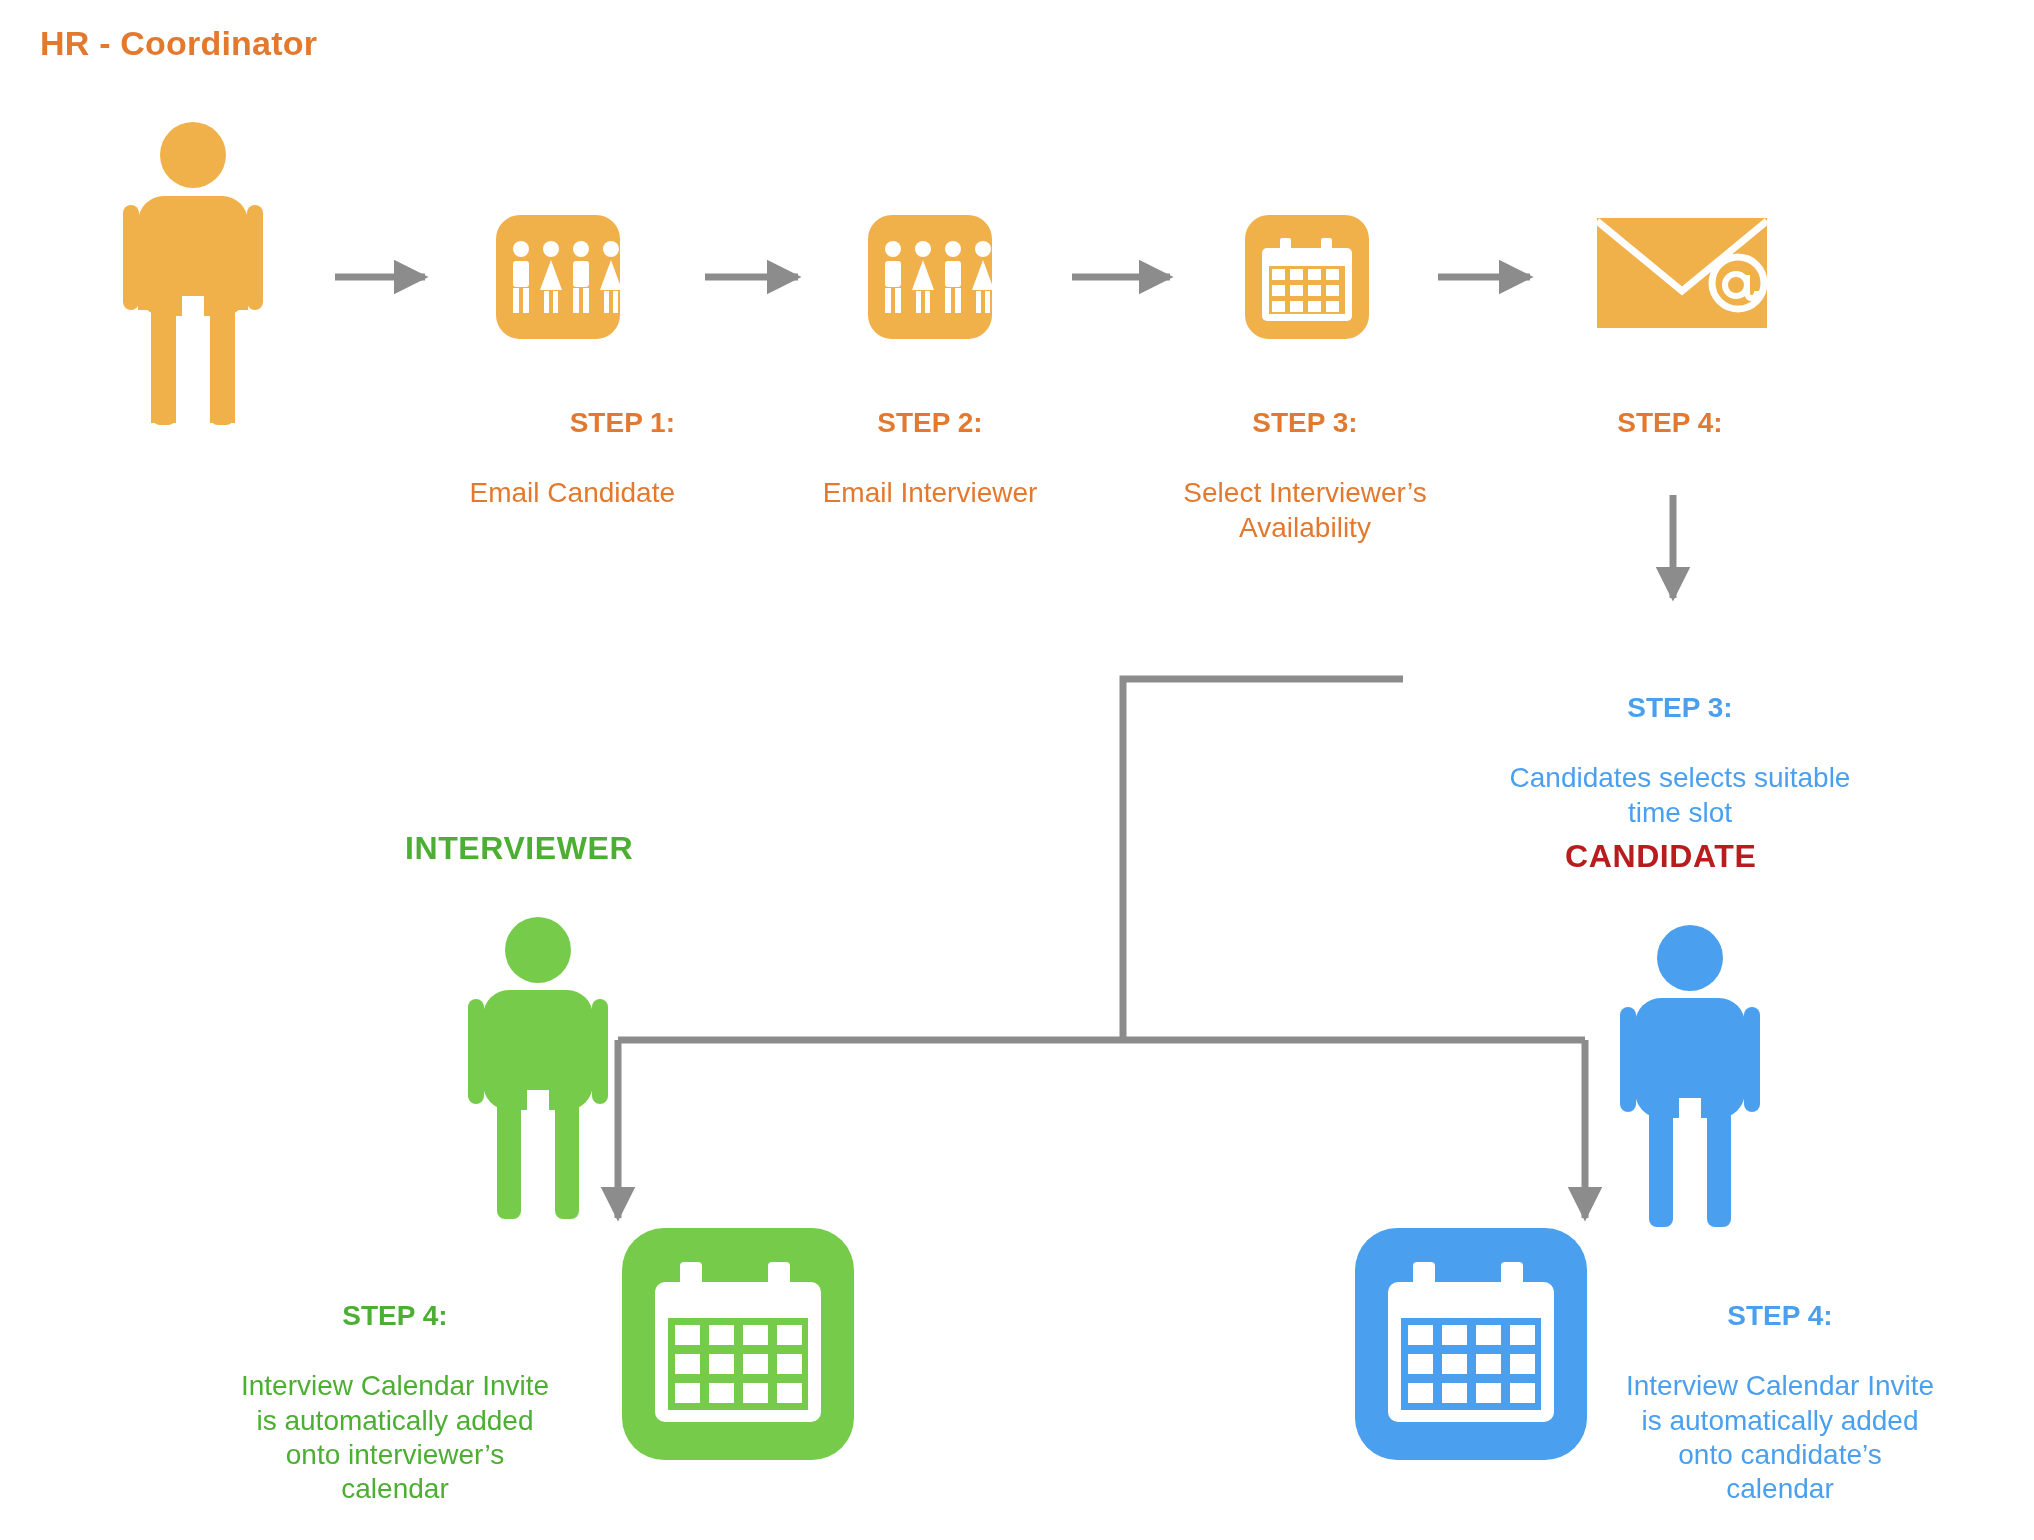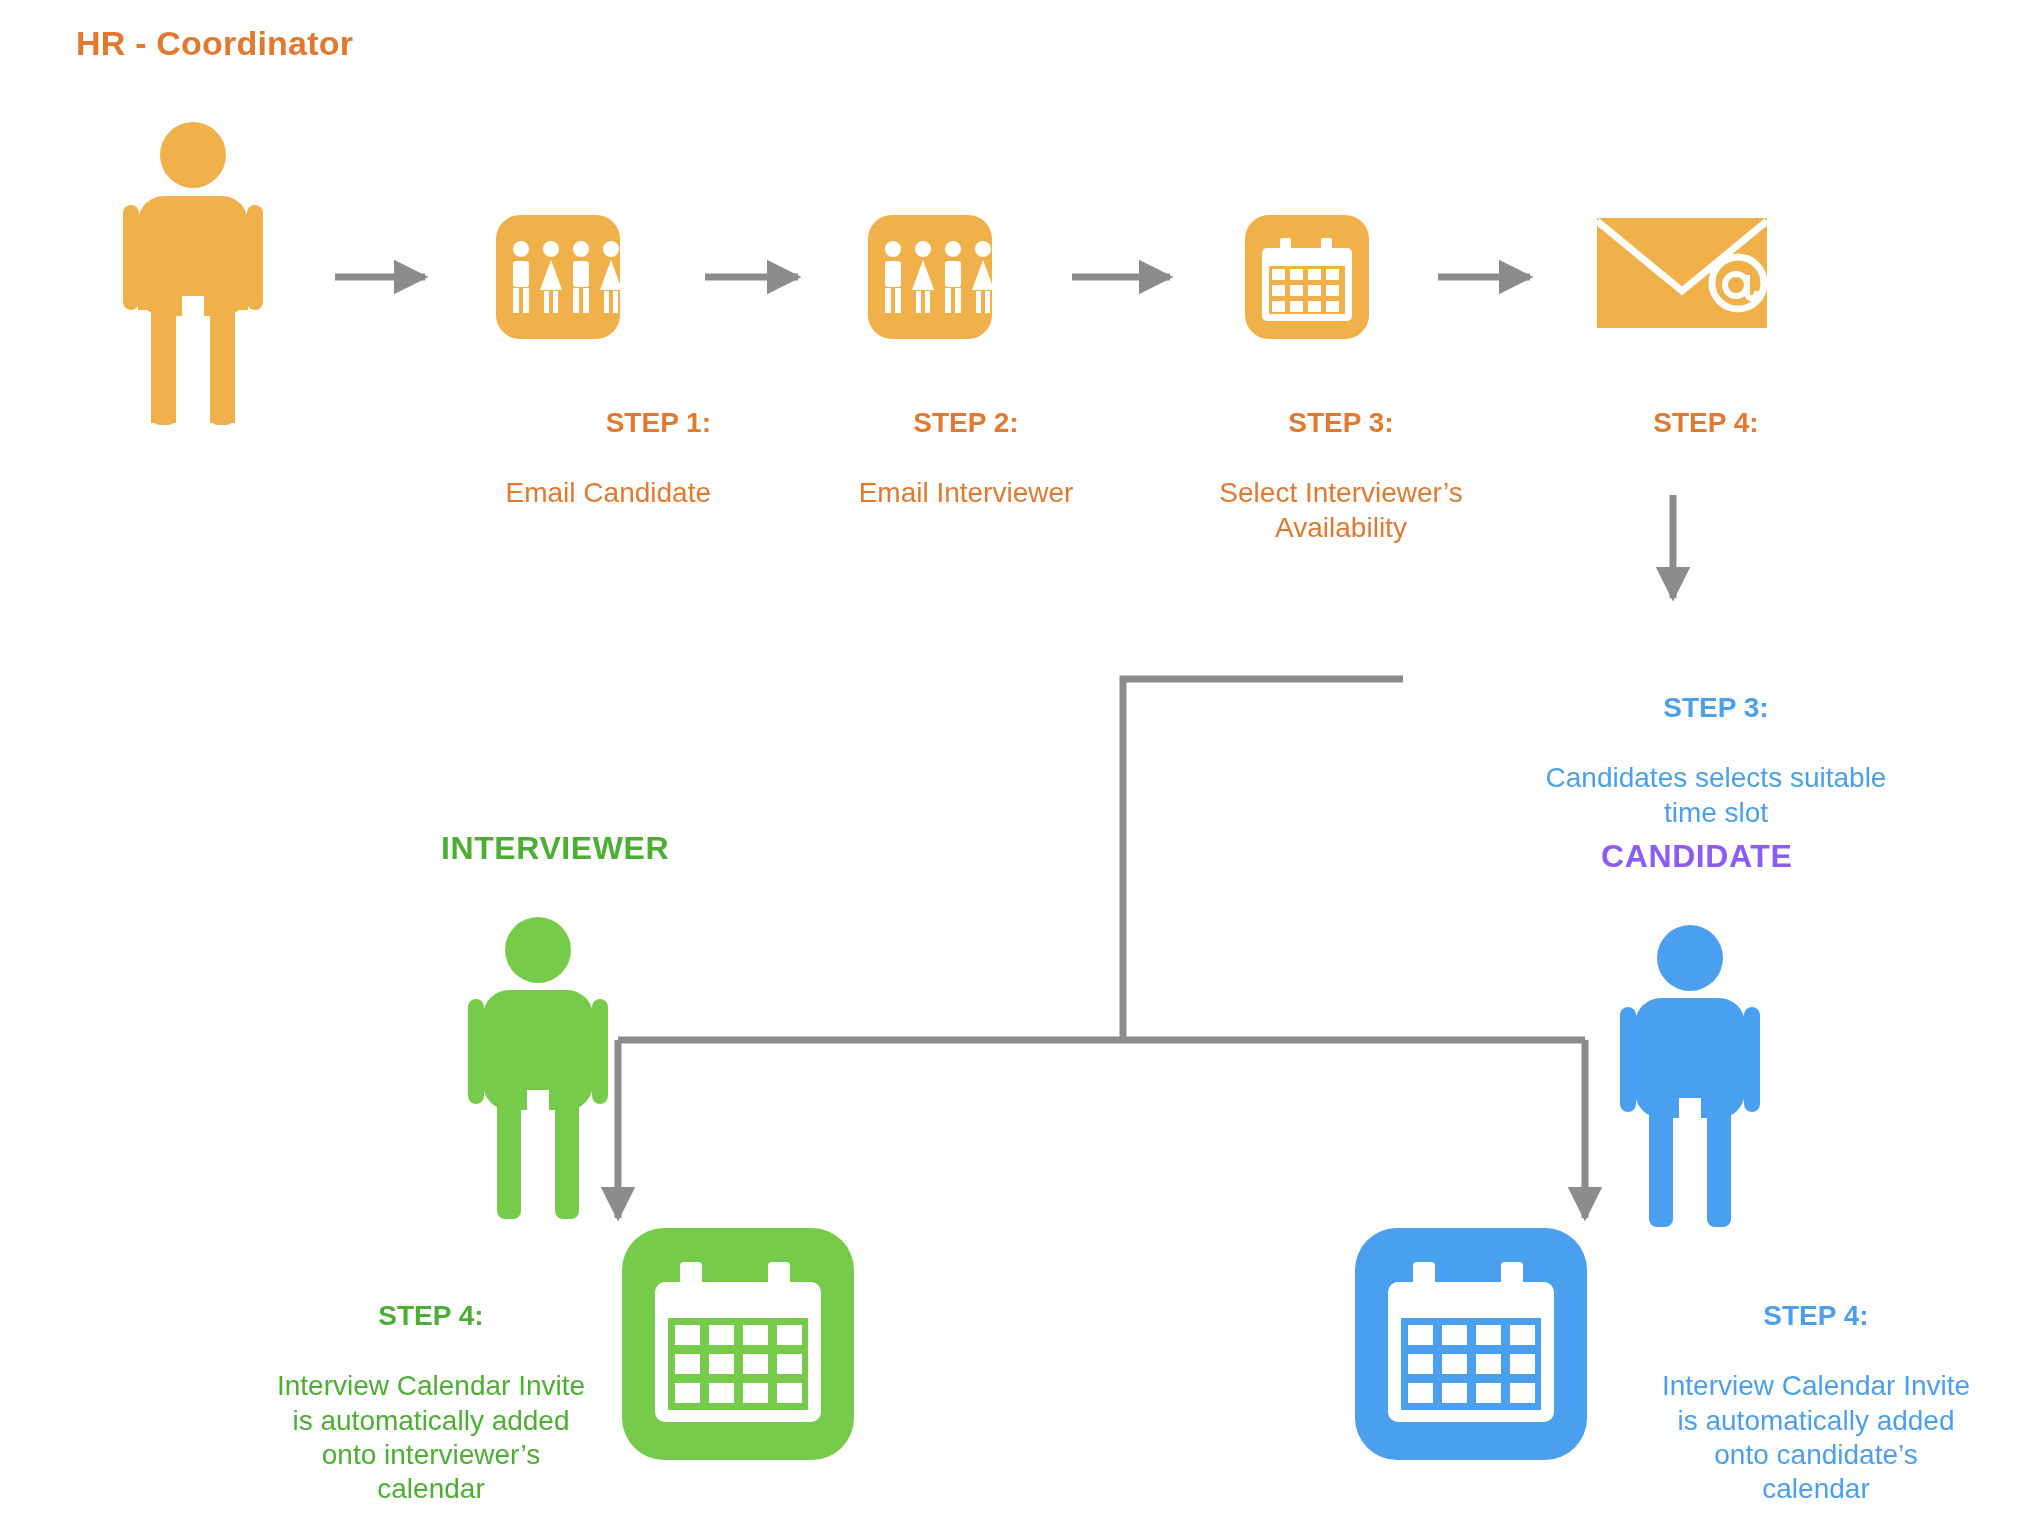--- a/index.html
+++ b/index.html
@@ -13,41 +13,41 @@
     position: relative;
     font-family: "Liberation Sans", sans-serif;
     overflow: hidden;
   }
   .stage {
     position: absolute;
     left: 0; top: 0;
     width: 2034px;
     height: 1540px;
   }
-  .abs { position: absolute; margin-left: 36px; }
+  .abs { position: absolute; }
 
   
   #hr-title {
     left: 40px;
     top: 24px;
     font-size: 34px;
     font-weight: bold;
     color: #e2792f;
     letter-spacing: 0.2px;
   }
 
   
   .role-heading {
     font-size: 32px;
     font-weight: bold;
     letter-spacing: 0.6px;
     white-space: nowrap;
   }
   #interviewer-heading { left: 405px; top: 830px; color: #4cae32; }
-  #candidate-heading   { left: 1565px; top: 838px; color: #8b5cf6; }
+  #candidate-heading   { left: 1565px; top: 838px; color: #b91c1c; }
 
   
   .caption {
     text-align: center;
     line-height: 1.22;
     font-size: 28px;
     white-space: pre-line;
   }
   .caption .step-label {
     display: block;

